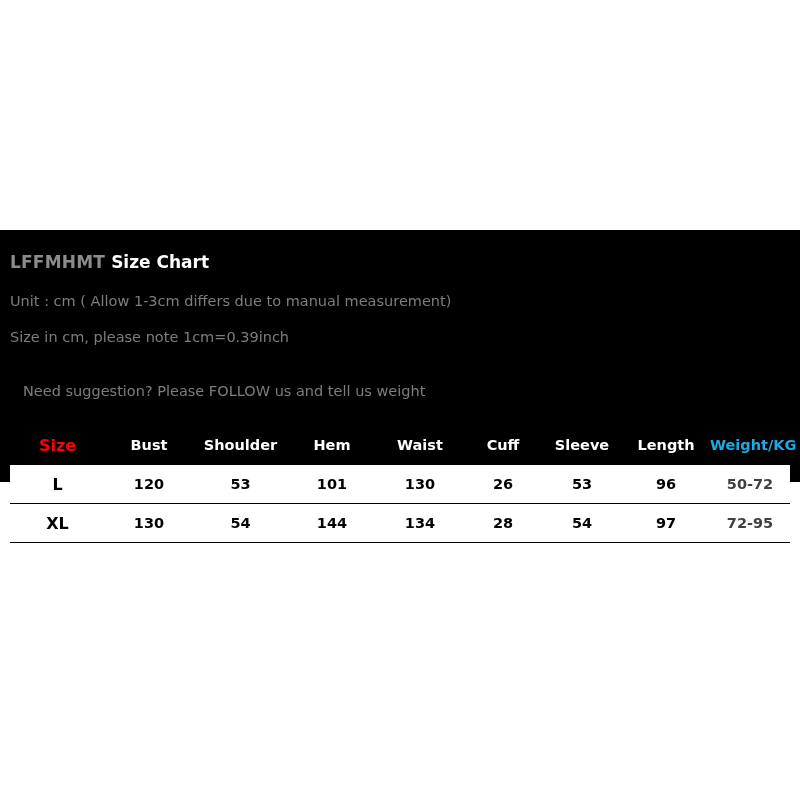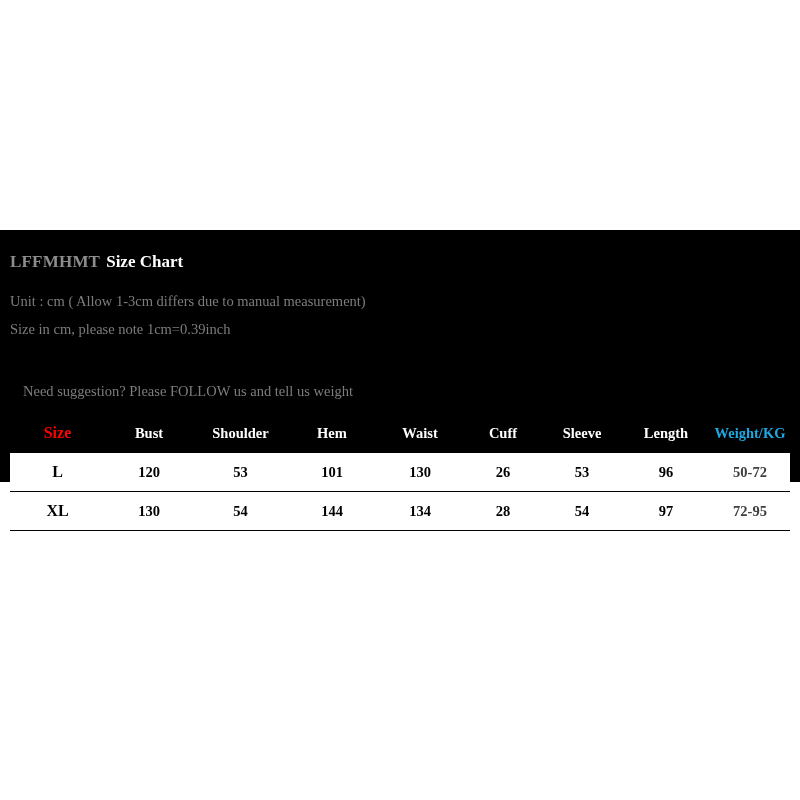--- a/index.html
+++ b/index.html
@@ -19,21 +19,20 @@
     height: 800px;
     background: #ffffff;
   }
   .panel {
     position: absolute;
     left: 0;
     top: 230px;
     width: 800px;
     height: 252px;
     background: #000000;
-    font-family: Liberation Serif, serif;
   }
   .brand-line {
     position: absolute;
     left: 10px;
     top: 22px;
     white-space: nowrap;
     font-size: 17px;
     line-height: 20px;
   }
   .brand-name {
@@ -48,27 +47,27 @@
   }
   .note {
     position: absolute;
     left: 10px;
     color: #7d7d7d;
     font-size: 14.5px;
     line-height: 18px;
     white-space: nowrap;
   }
   .note1 { top: 62px; }
-  .note2 { top: 90px; }
+  .note2 { top: 98px; }
   .note3 { top: 152px; margin-left: 13px; }
 
   table.size-table {
     position: absolute;
     left: 10px;
-    top: 184px;
+    top: 196px;
     width: 780px;
     border-collapse: collapse;
     table-layout: fixed;
   }
   table.size-table th,
   table.size-table td {
     text-align: center;
     font-size: 14.5px;
     font-weight: bold;
     padding: 0;

